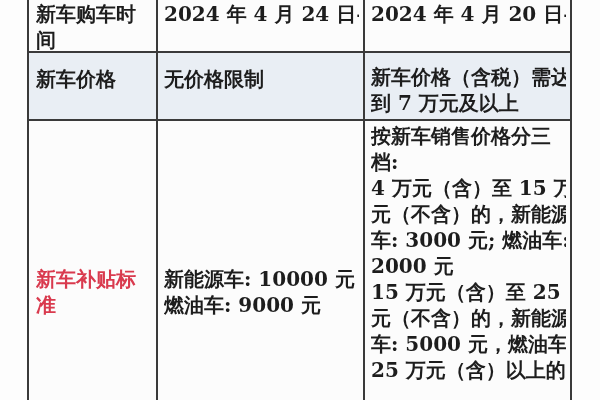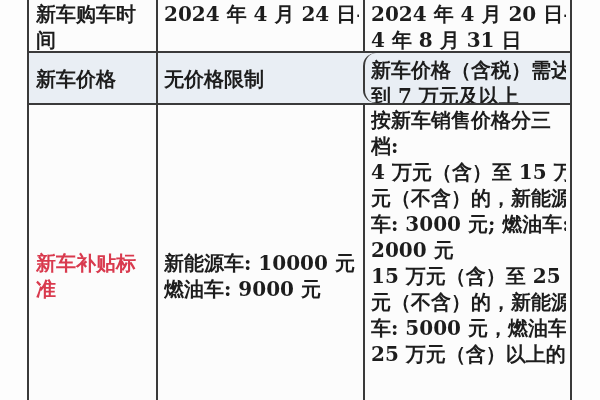--- a/index.html
+++ b/index.html
@@ -23,44 +23,43 @@
     box-sizing:border-box;overflow:hidden;
     font-size:20px;line-height:26px;
     padding:0 4px 0 7px;
   }
   .cell div{white-space:nowrap;overflow:hidden;}
   .c1{width:127px;flex:none;}
   .c2{width:207px;flex:none;border-left:2px solid var(--border,#3a3a3a);padding-left:6px;}
   .c3{flex:1;border-left:2px solid var(--border,#3a3a3a);padding-left:6px;}
   .r1{height:51px;}
   .r1 .cell{padding-top:1px;}
-  .r2{height:52px;background:var(--row_highlight_bg,#e9eef4);}
+  .r2{height:68px;background:var(--row_highlight_bg,#e9eef4);}
   .r2 .c1,.r2 .c2{padding-top:13px;}
-  .r2 .c3{padding-top:4px;border-radius:13px;}
+  .r2 .c3{padding-top:11px;}
   .r3{height:342px;}
   .r3 .c1,.r3 .c2{padding-top:145px;}
   .r3 .c1{color:var(--subsidy_label_red,#d93a4e);}
   .r3 .c3{padding-top:2px;}
 </style>
 </head>
 <body style="--border: #3a3a3a; --row_highlight_bg: #e9eef4; --subsidy_label_red: #d93a4e; --text: #1d1d1d; --page_bg: #fdfdfd;">
 
 <div class="tbl">
 
   <div class="row r1">
     <div class="cell c1">
         <div>新车购车时</div>
         <div>间</div>
       </div>
     <div class="cell c2">
         <div>2024 年 4 月 24 日–20</div>
       </div>
     <div class="cell c3">
         <div>2024 年 4 月 20 日–202</div>
-        <div>4 年 8 月 31 日</div>
       </div>
   </div>
 
   <div class="row r2">
     <div class="cell c1">
         <div>新车价格</div>
       </div>
     <div class="cell c2">
         <div>无价格限制</div>
       </div>

